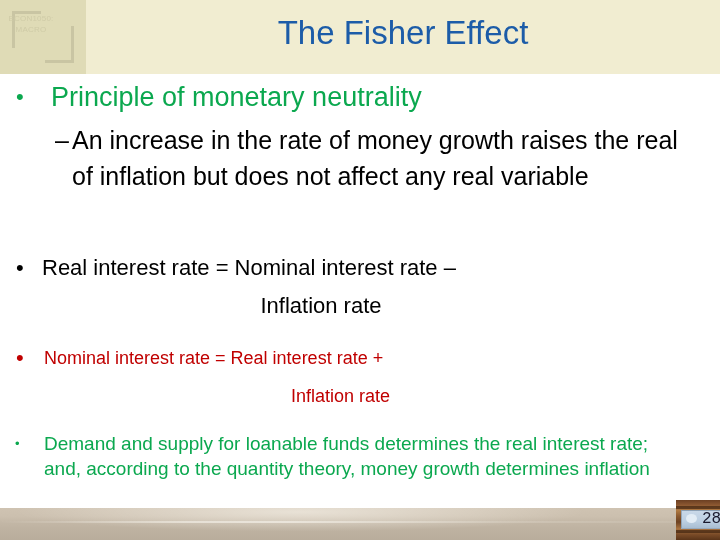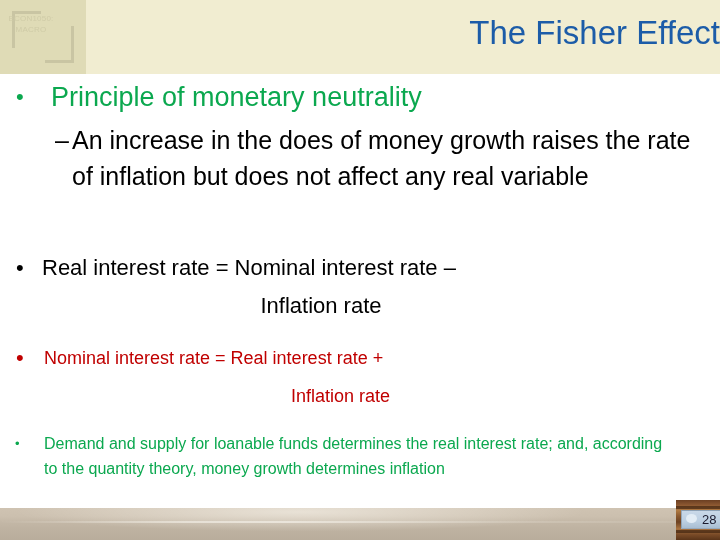--- a/index.html
+++ b/index.html
@@ -67,21 +67,21 @@
     line-height: 11px;
     letter-spacing: 0.2px;
   }
   #logo-text div { white-space: nowrap; }
 
   #slide-title {
     position: absolute;
     left: 86px;
     top: 13px;
     width: 634px;
-    text-align: right;
+    text-align: center;
     color: #1C5CA8;
     font-size: 33px;
     line-height: 40px;
     white-space: nowrap;
   }
 
   
   #body-area {
     position: absolute;
     left: 0;
@@ -174,21 +174,21 @@
     color: #0BA84F;
   }
   #note-green .bul {
     left: 15px;
     font-size: 13px;
     line-height: 25px;
   }
   #note-green .txt {
     left: 44px;
     width: 630px;
-    font-size: 16px;
+    font-size: 19px;
     line-height: 25px;
   }
 
   
   #photo-strip {
     position: absolute;
     left: 0;
     top: 508px;
     width: 720px;
     height: 32px;
@@ -265,24 +265,24 @@
     top: 3px;
     width: 11px;
     height: 9px;
     border-radius: 50%;
     background: #e2ecf5;
   }
   #page-number {
     position: absolute;
     left: 20px;
     top: 1px;
-    font-size: 13px;
+    font-size: 16px;
     line-height: 15px;
     color: #1a1a2e;
-    font-family: Liberation Sans, sans-serif;
+    font-family: Liberation Mono, monospace;
   }
 </style>
 </head>
 <body>
 
 <div id="slide">
 
   <div id="title-band">
 
     <div id="logo-block">
@@ -301,21 +301,21 @@
 
   <div id="body-area">
 
     <div class="row bullet-row" id="l1-green">
       <span class="bul">•</span>
       <span class="txt">Principle of monetary neutrality</span>
     </div>
 
     <div class="row" id="l2-dash">
       <span class="dash">–</span>
-      <span class="txt">An increase in the does of money growth raises the rate of inflation but does not affect any real variable</span>
+      <span class="txt">An increase in the rate of money growth raises the real of inflation but does not affect any real variable</span>
     </div>
 
     <div class="row bullet-row" id="l1-black">
       <span class="bul">•</span>
       <span class="txt">
         <span>Real interest rate = Nominal interest rate –</span>
         <span class="cont">Inflation rate</span>
       </span>
     </div>
 

